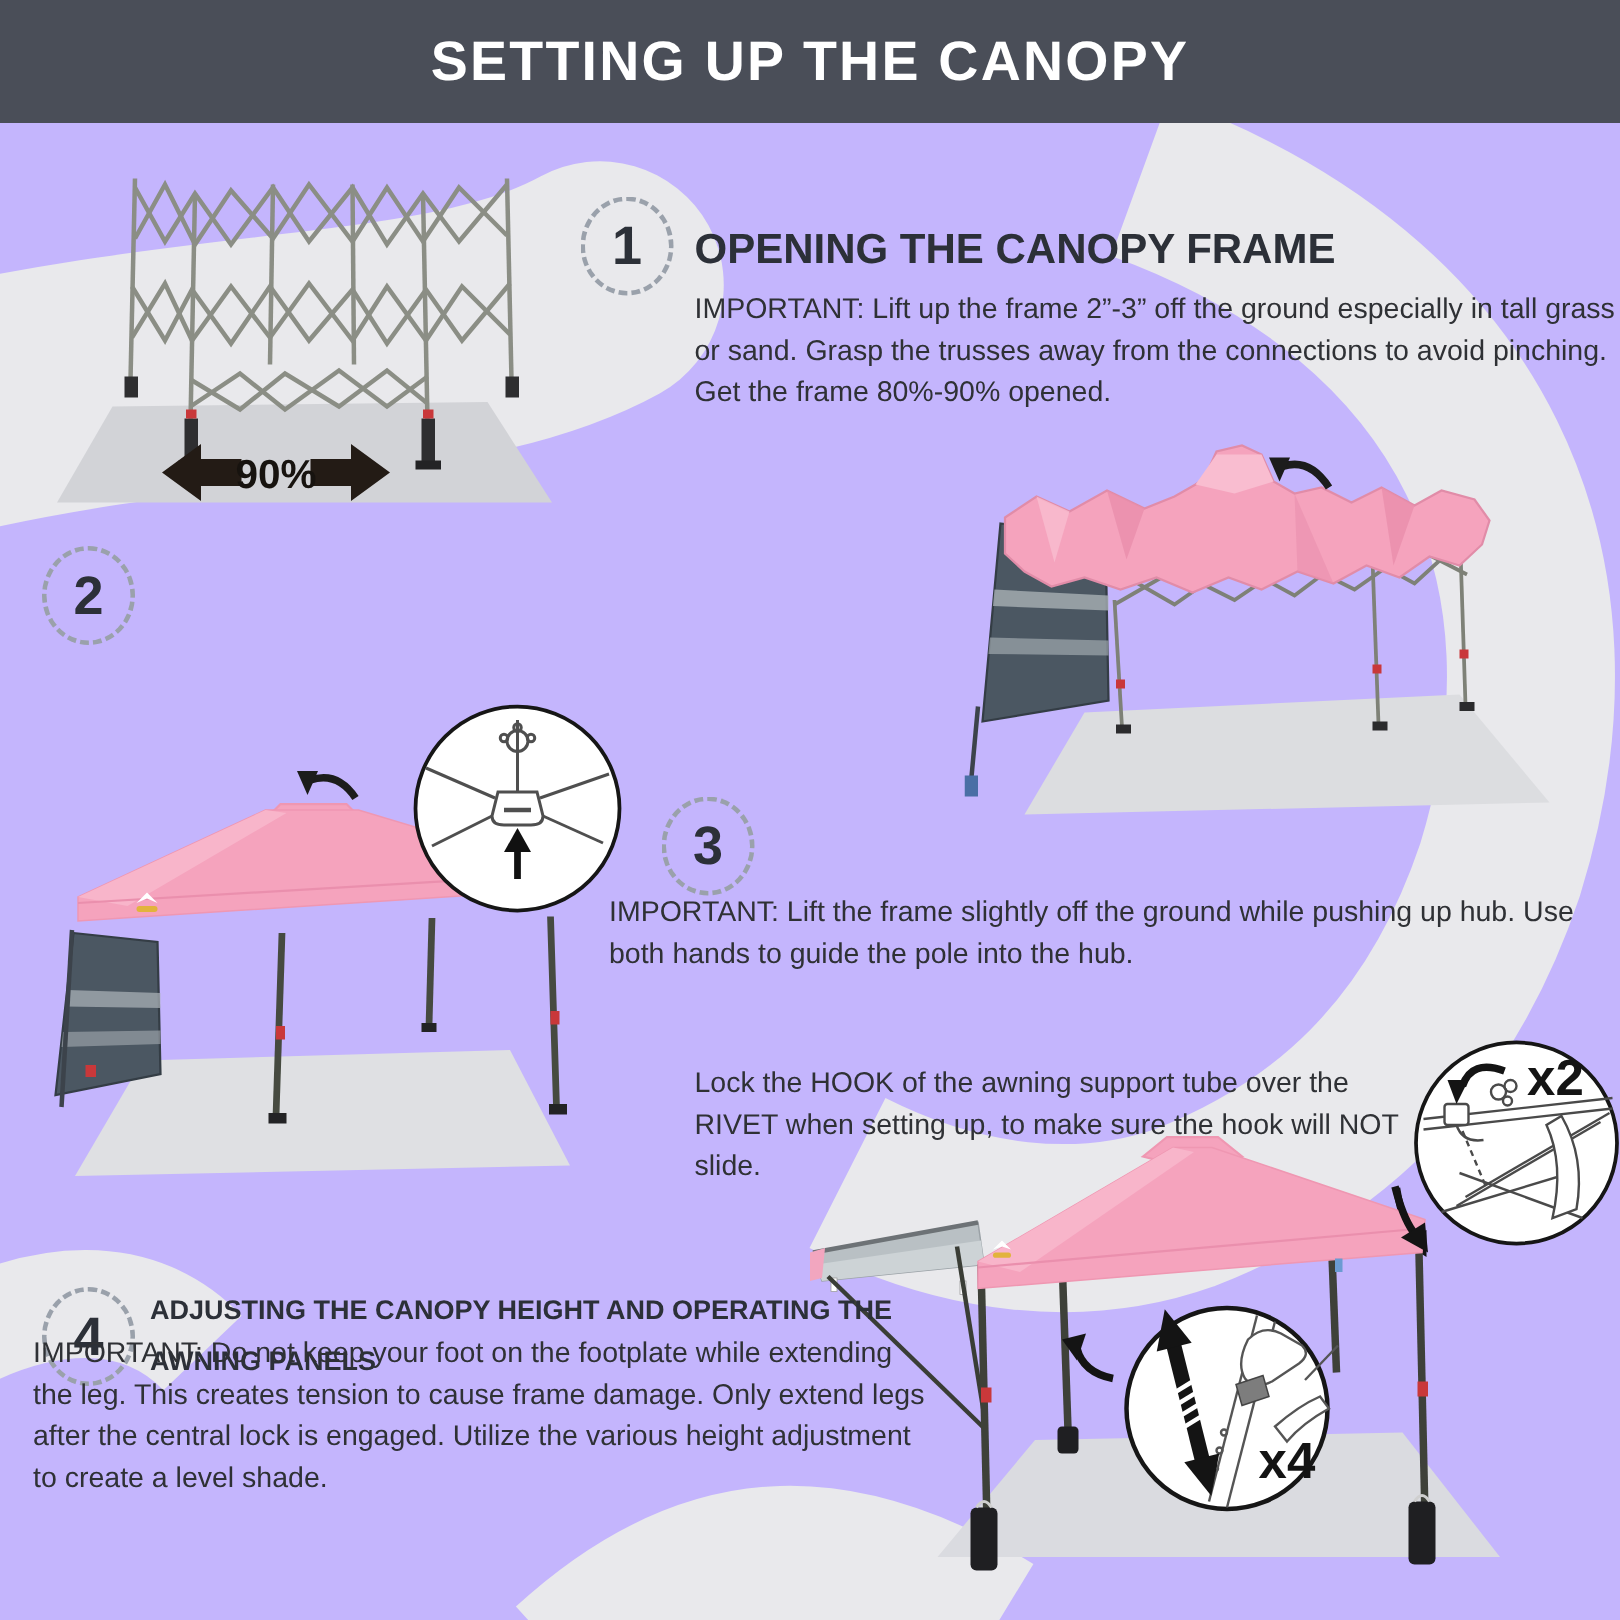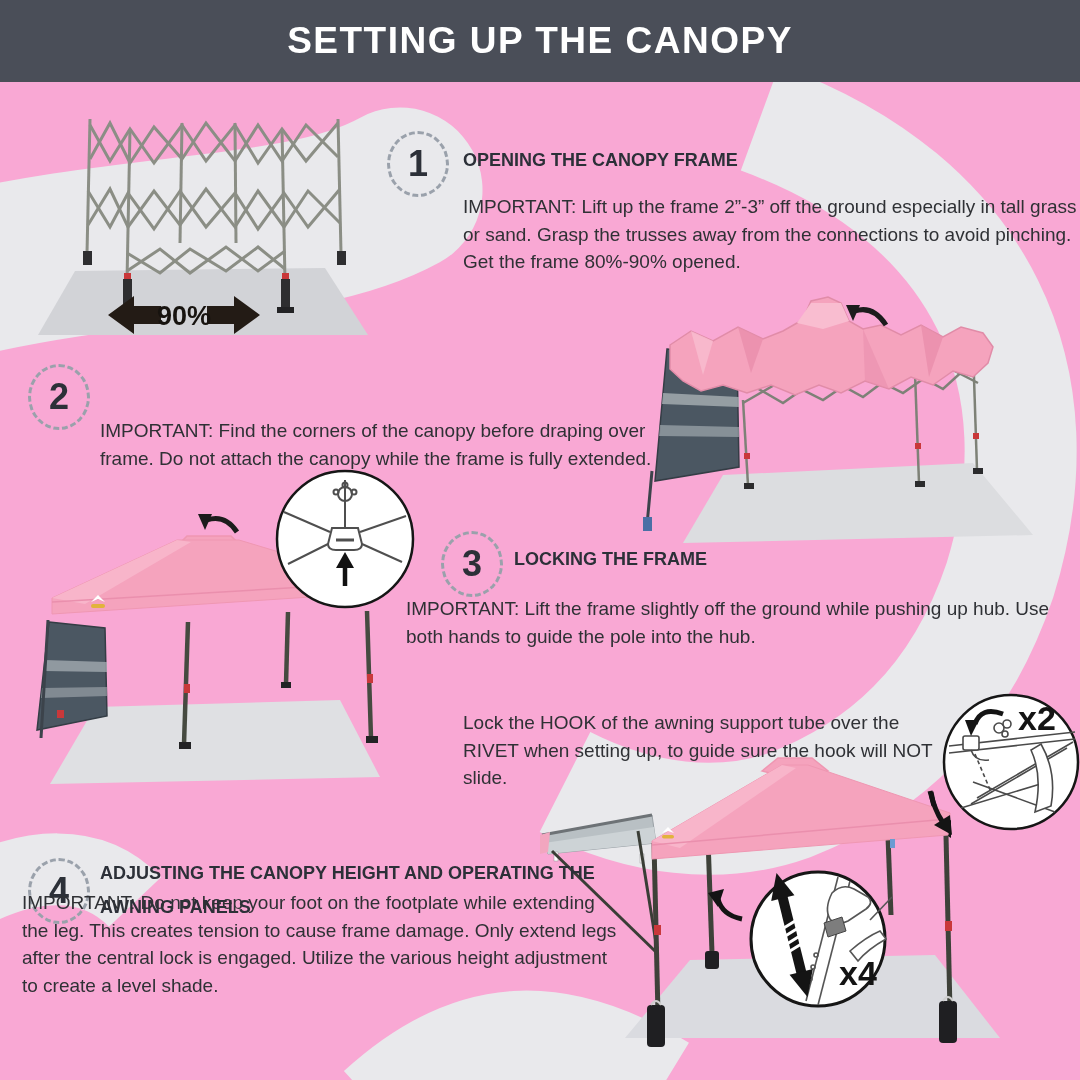--- a/index.html
+++ b/index.html
@@ -1,27 +1,27 @@
 <!DOCTYPE html>
 <html><head>
 <meta charset="utf-8">
 <style>
   html,body{margin:0;padding:0;background:#fff;}
-  .page{position:relative;width:1080px;height:1080px;background:#f9a8d4;overflow:hidden;
+  .page{position:relative;width:1080px;height:1080px;background:#c4b5fd;overflow:hidden;
         font-family:"Liberation Sans",sans-serif;color:#2e3138;}
   .bg{position:absolute;left:0;top:0;z-index:0;}
   .illus{position:absolute;z-index:1;}
   .topbar{position:absolute;left:0;top:0;width:1080px;height:82px;background:#4a4e58;
           display:flex;align-items:center;justify-content:center;z-index:2;}
   .topbar-title{color:#ffffff;font-size:37px;font-weight:bold;letter-spacing:1.5px;}
   .marker{position:absolute;width:56px;height:60px;border:3px dashed #9aa1ab;border-radius:50%;
           display:flex;align-items:center;justify-content:center;font-size:36px;font-weight:bold;
           color:#2c3038;z-index:2;background:transparent;}
   .m1{left:387px;top:131px}.m2{left:28px;top:364px}.m3{left:441px;top:531px}.m4{left:28px;top:858px}
-  .step-title{position:absolute;margin:0;font-size:18px;font-weight:bold;color:#2c3038;z-index:2;}
+  .step-title{position:absolute;margin:0;font-size:28px;font-weight:bold;color:#2c3038;z-index:2;}
   .t1{left:463px;top:150px}.t2{left:100px;top:379px}.t3{left:514px;top:549px}
   .t4{left:100px;top:856px;width:505px;font-size:18px;line-height:34px}
   .step-body{position:absolute;margin:0;font-size:19px;line-height:27.5px;color:#2f3135;z-index:2;}
   .b1{left:463px;top:193px;width:622px}
   .b2{left:100px;top:417px;width:585px}
   .b3{left:406px;top:595px;width:680px}
   .b4{left:22px;top:889px;width:600px}
   .hook{left:463px;top:709px;width:482px}
   svg text{font-family:"Liberation Sans",sans-serif;font-weight:bold;}
 </style>
@@ -42,28 +42,26 @@
   <header class="topbar">
     <div class="topbar-title">SETTING UP THE CANOPY</div>
   </header>
 
   <div class="marker m1">1</div>
   <div class="marker m2">2</div>
   <div class="marker m3">3</div>
   <div class="marker m4">4</div>
 
   <h2 class="step-title t1">OPENING THE CANOPY FRAME</h2>
-  <h2 class="step-title t3">LOCKING THE FRAME</h2>
   <h2 class="step-title t4">ADJUSTING THE CANOPY HEIGHT AND OPERATING THE AWNING PANELS</h2>
 
   <p class="step-body b1">IMPORTANT: Lift up the frame 2”-3” off the ground especially in tall grass or sand. Grasp the trusses away from the connections to avoid pinching. Get the frame 80%-90% opened.</p>
-  <p class="step-body b2">IMPORTANT: Find the corners of the canopy before draping over frame. Do not attach the canopy while the frame is fully extended.</p>
   <p class="step-body b3">IMPORTANT: Lift the frame slightly off the ground while pushing up hub. Use both hands to guide the pole into the hub.</p>
   <p class="step-body b4">IMPORTANT: Do not keep your foot on the footplate while extending the leg. This creates tension to cause frame damage. Only extend legs after the central lock is engaged. Utilize the various height adjustment to create a level shade.</p>
-  <p class="step-body hook">Lock the HOOK of the awning support tube over the RIVET when setting up, to guide sure the hook will NOT slide.</p>
+  <p class="step-body hook">Lock the HOOK of the awning support tube over the RIVET when setting up, to make sure the hook will NOT slide.</p>
 
   <svg class="illus" style="left:30px;top:103px" width="345" height="245" viewBox="0 0 345 245">
     <polygon points="45,168 295,165 338,232 8,232" fill="#d2d3d7"></polygon>
     <g stroke="#8b8e85" stroke-width="3" fill="none">
       <line x1="60" y1="16" x2="57" y2="150"></line>
         <line x1="100" y1="26" x2="97" y2="178"></line>
       <line x1="152" y1="20" x2="150" y2="140"></line>
         <line x1="205" y1="20" x2="206" y2="140"></line>
       <line x1="252" y1="26" x2="255" y2="178"></line>
         <line x1="308" y1="16" x2="311" y2="150"></line>

